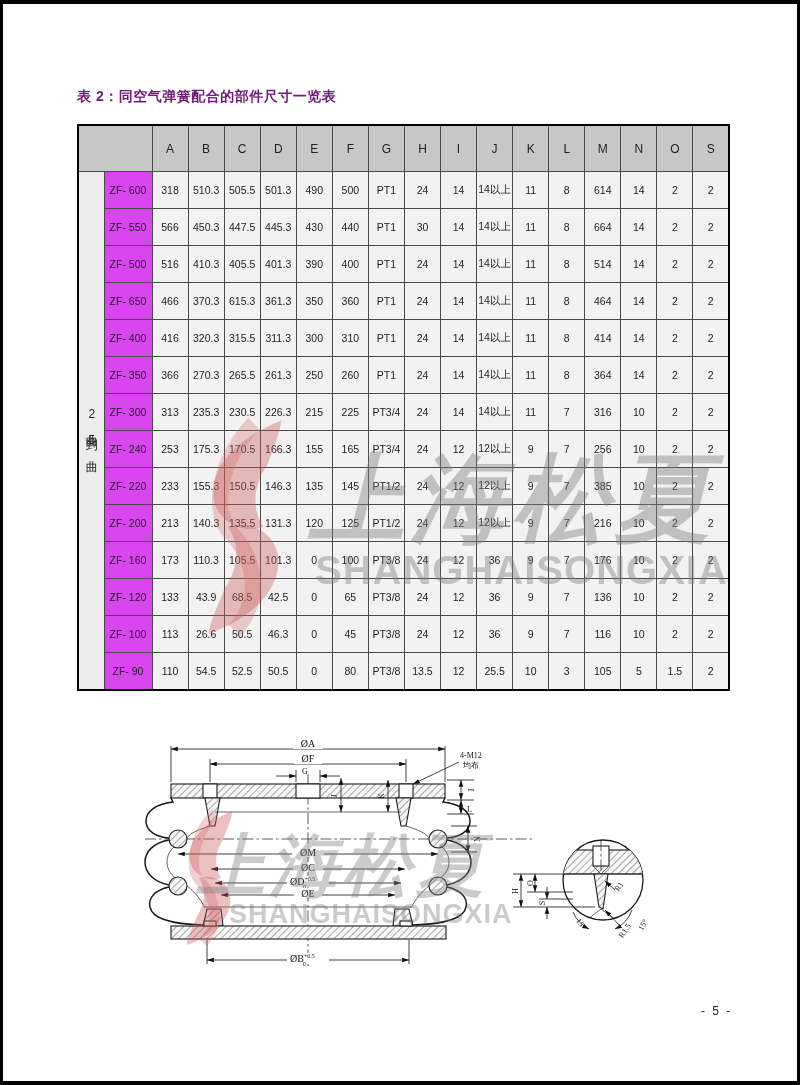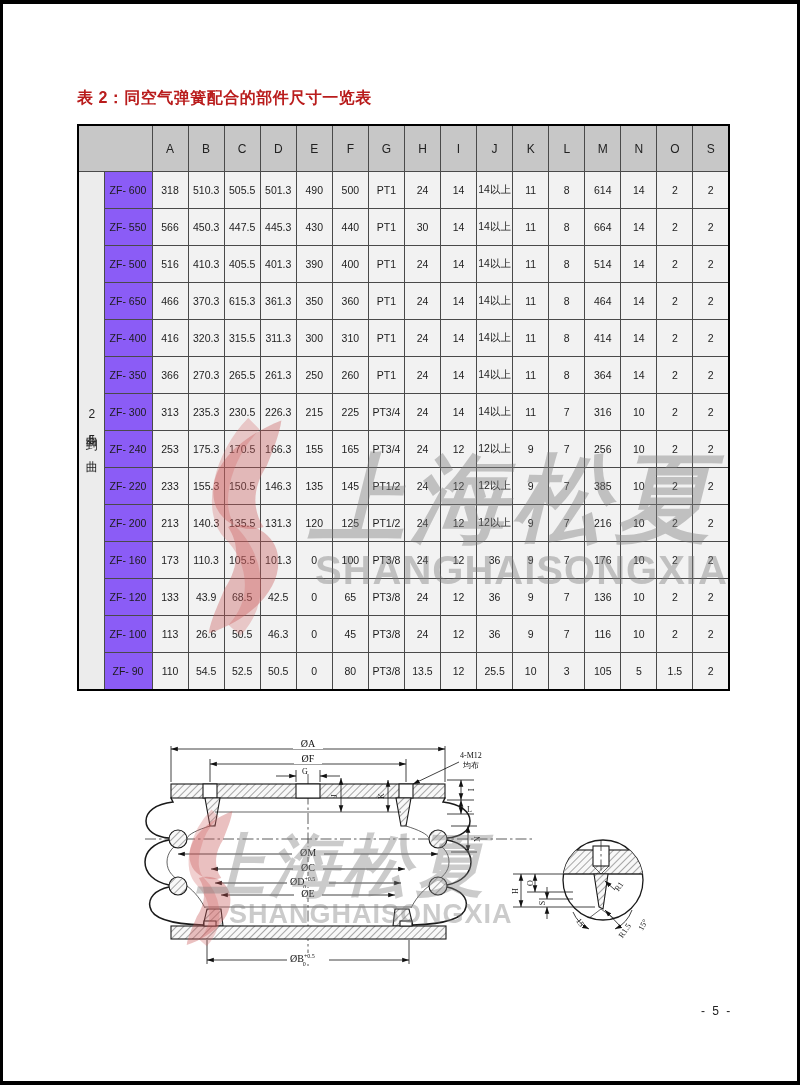--- a/index.html
+++ b/index.html
@@ -1,29 +1,29 @@
 <!DOCTYPE html>
 <html><head>
 <meta charset="utf-8">
 <style>
   html,body{margin:0;padding:0;background:#e8e8e8;}
   .page{position:relative;width:800px;height:1085px;background:#fff;box-sizing:border-box;
         border:3px solid #000;border-top-width:4px;border-bottom-width:4px;overflow:hidden;
         font-family:"Liberation Sans",sans-serif;}
-  .title{position:absolute;left:74px;top:84px;font-size:16px;font-weight:bold;color:#b91c1c;letter-spacing:.5px;}
+  .title{position:absolute;left:74px;top:84px;font-size:14px;font-weight:bold;color:#701a75;letter-spacing:.5px;}
   .page-number{position:absolute;left:698px;top:1000px;font-size:12px;color:#222;letter-spacing:2px;}
 
   table.parts{position:absolute;left:74px;top:120px;width:653px;border-collapse:collapse;
         table-layout:fixed;border:2px solid #000;z-index:1;}
   table.parts th,table.parts td{border:1px solid #4a4a4a;text-align:center;vertical-align:middle;
         padding:0;font-weight:normal;font-size:10.5px;color:#1c1c1c;white-space:nowrap;overflow:hidden;}
   table.parts thead th{height:45px;background:#c7c7c7;font-size:12px;color:#222;}
   table.parts thead th.corner{background:#c7c7c7;}
   table.parts tbody td{height:36px;background:#f2f2f2;}
-  table.parts tbody td.model{background:#8b5cf6;}
+  table.parts tbody td.model{background:#d946ef;}
   table.parts tbody th.group{background:#ececec;writing-mode:vertical-lr;text-orientation:upright;
         font-size:12px;letter-spacing:4px;color:#222;}
 
   .wm{position:absolute;pointer-events:none;z-index:3;}
   .wm .cn{position:absolute;font-weight:bold;white-space:nowrap;font-style:italic;}
   .wm .en{position:absolute;font-weight:bold;white-space:nowrap;letter-spacing:1px;}
   .wm1{left:110px;top:408px;width:620px;height:230px;}
   .wm1 .cn{left:196px;top:24px;font-size:96px;color:rgba(125,125,125,.42);letter-spacing:6px;}
   .wm1 .en{left:202px;top:136px;font-size:40px;color:rgba(125,125,125,.42);}
   .wm2{left:128px;top:795px;width:420px;height:160px;}

